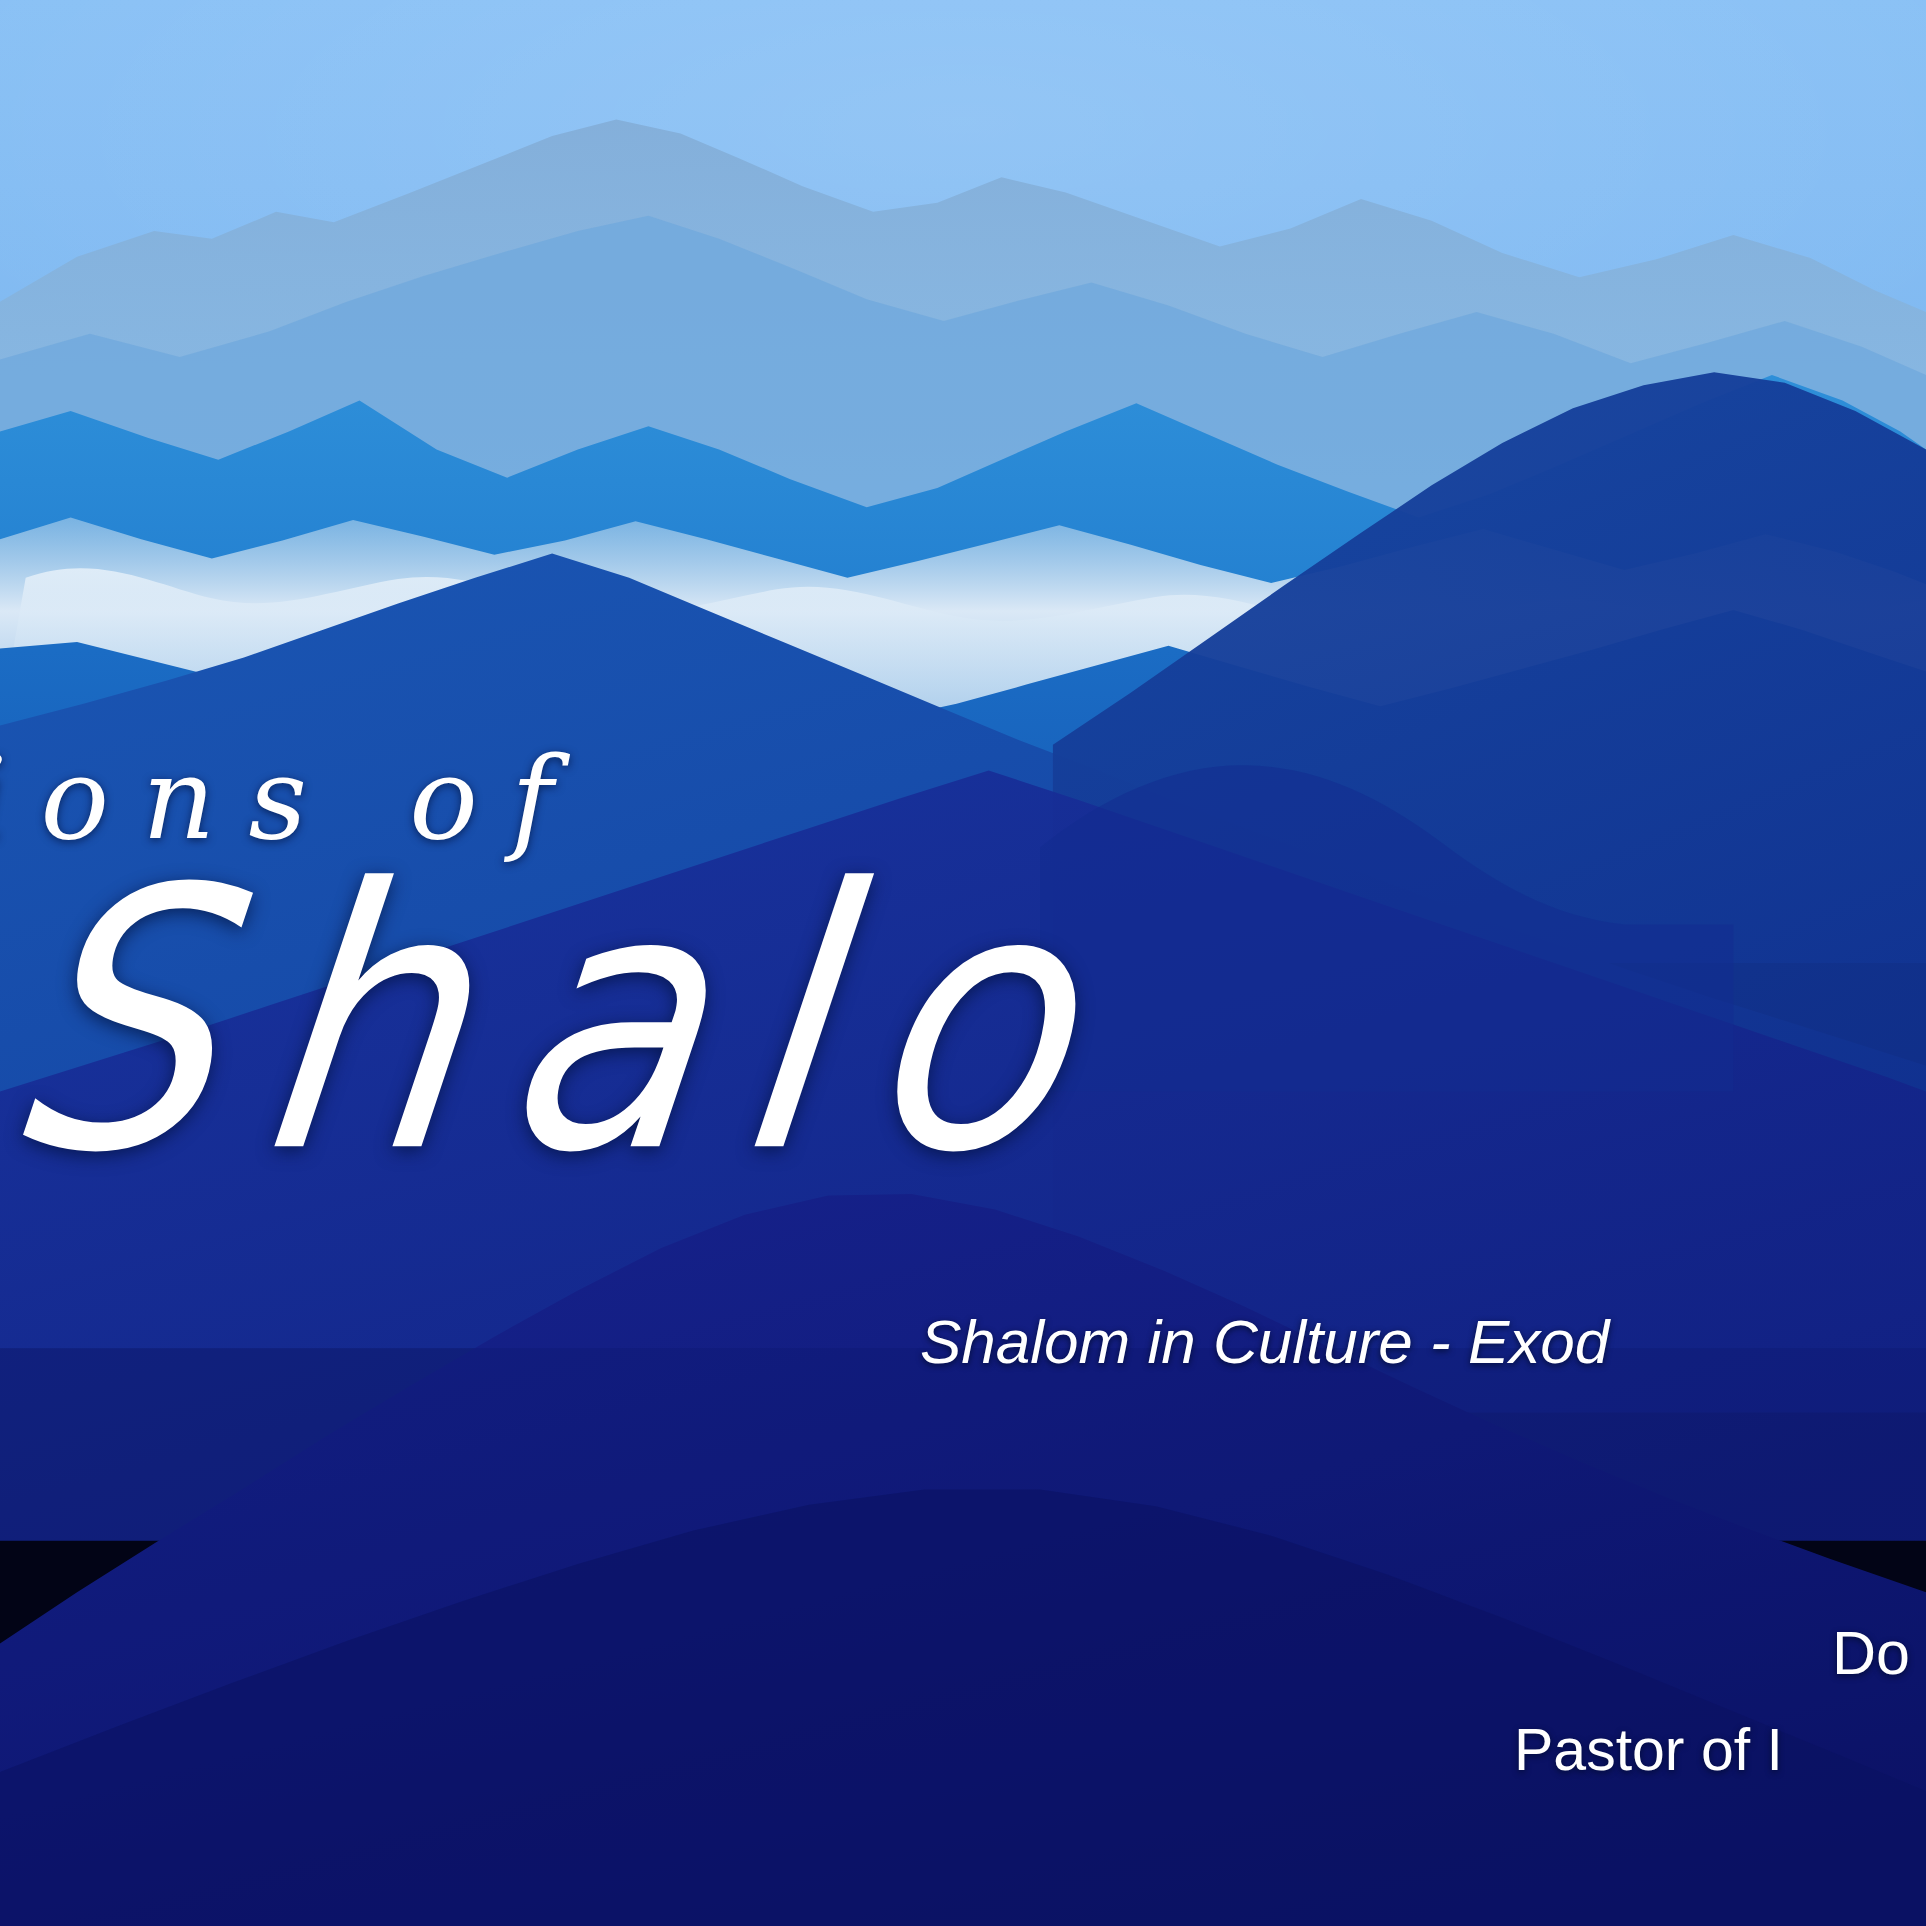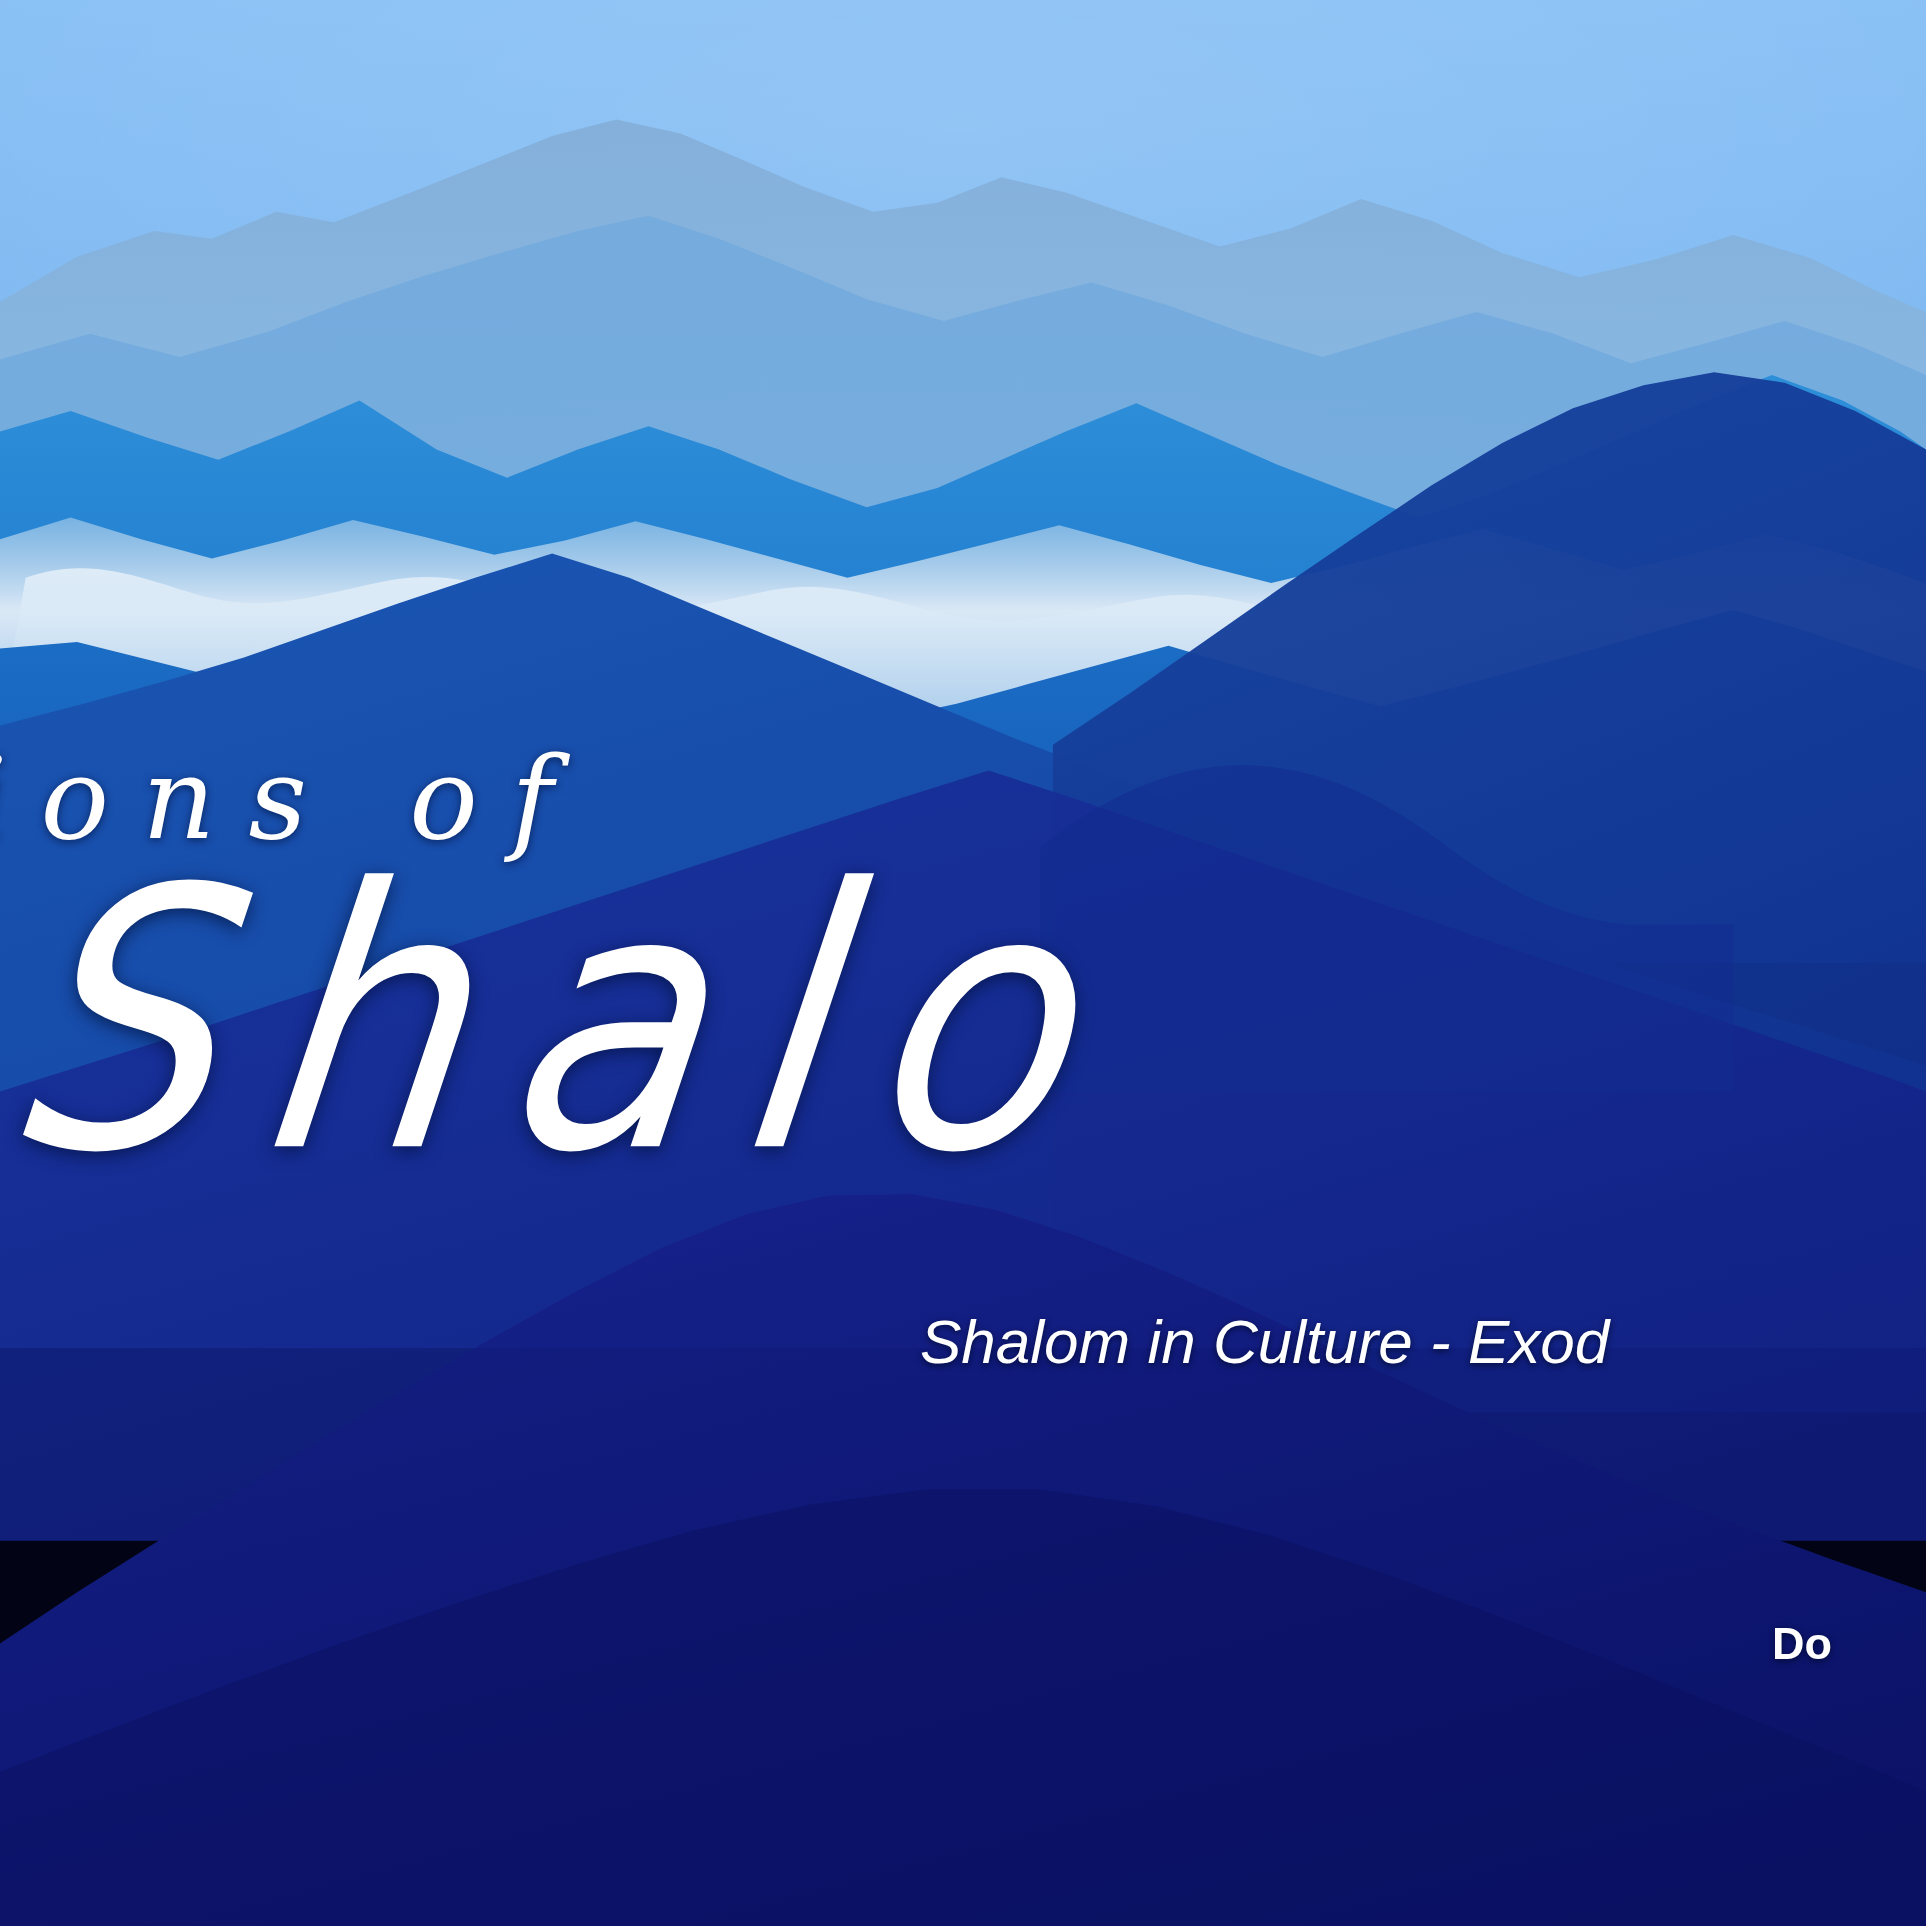--- a/index.html
+++ b/index.html
@@ -35,23 +35,23 @@
     text-shadow:0 3.9px 16.7px rgba(0,15,55,.7);
   }
   #subtitle{
     left:920px; top:1306px;
     font-size:62px;
     font-style:italic;
     font-weight:400;
     text-shadow:0 1.9px 6.4px rgba(0,10,45,.85);
   }
   #speaker-name{
-    left:1772px; top:1618px;
-    font-size:45px;
-    font-weight:bold;
+    left:1832px; top:1618px;
+    font-size:61px;
+    font-weight:normal;
     text-shadow:0 1.9px 6.4px rgba(0,10,45,.85);
   }
   #speaker-role{
     left:1514px; top:1716px;
     font-size:59px;
     font-weight:400;
     text-shadow:0 1.9px 6.4px rgba(0,10,45,.85);
   }
 </style>
 </head>
@@ -174,15 +174,16 @@
   </div>
 
   <div class="txt" id="word-sessions">ssions of</div>
 
   <div class="txt" id="word-shalom">Shalo</div>
 
   <div class="txt" id="subtitle">Shalom in Culture - Exod</div>
 
   <div class="txt" id="speaker-name">Do</div>
 
+  <div class="txt" id="speaker-role">Pastor of I</div>
 
 </div>
 
 
 </body></html>

